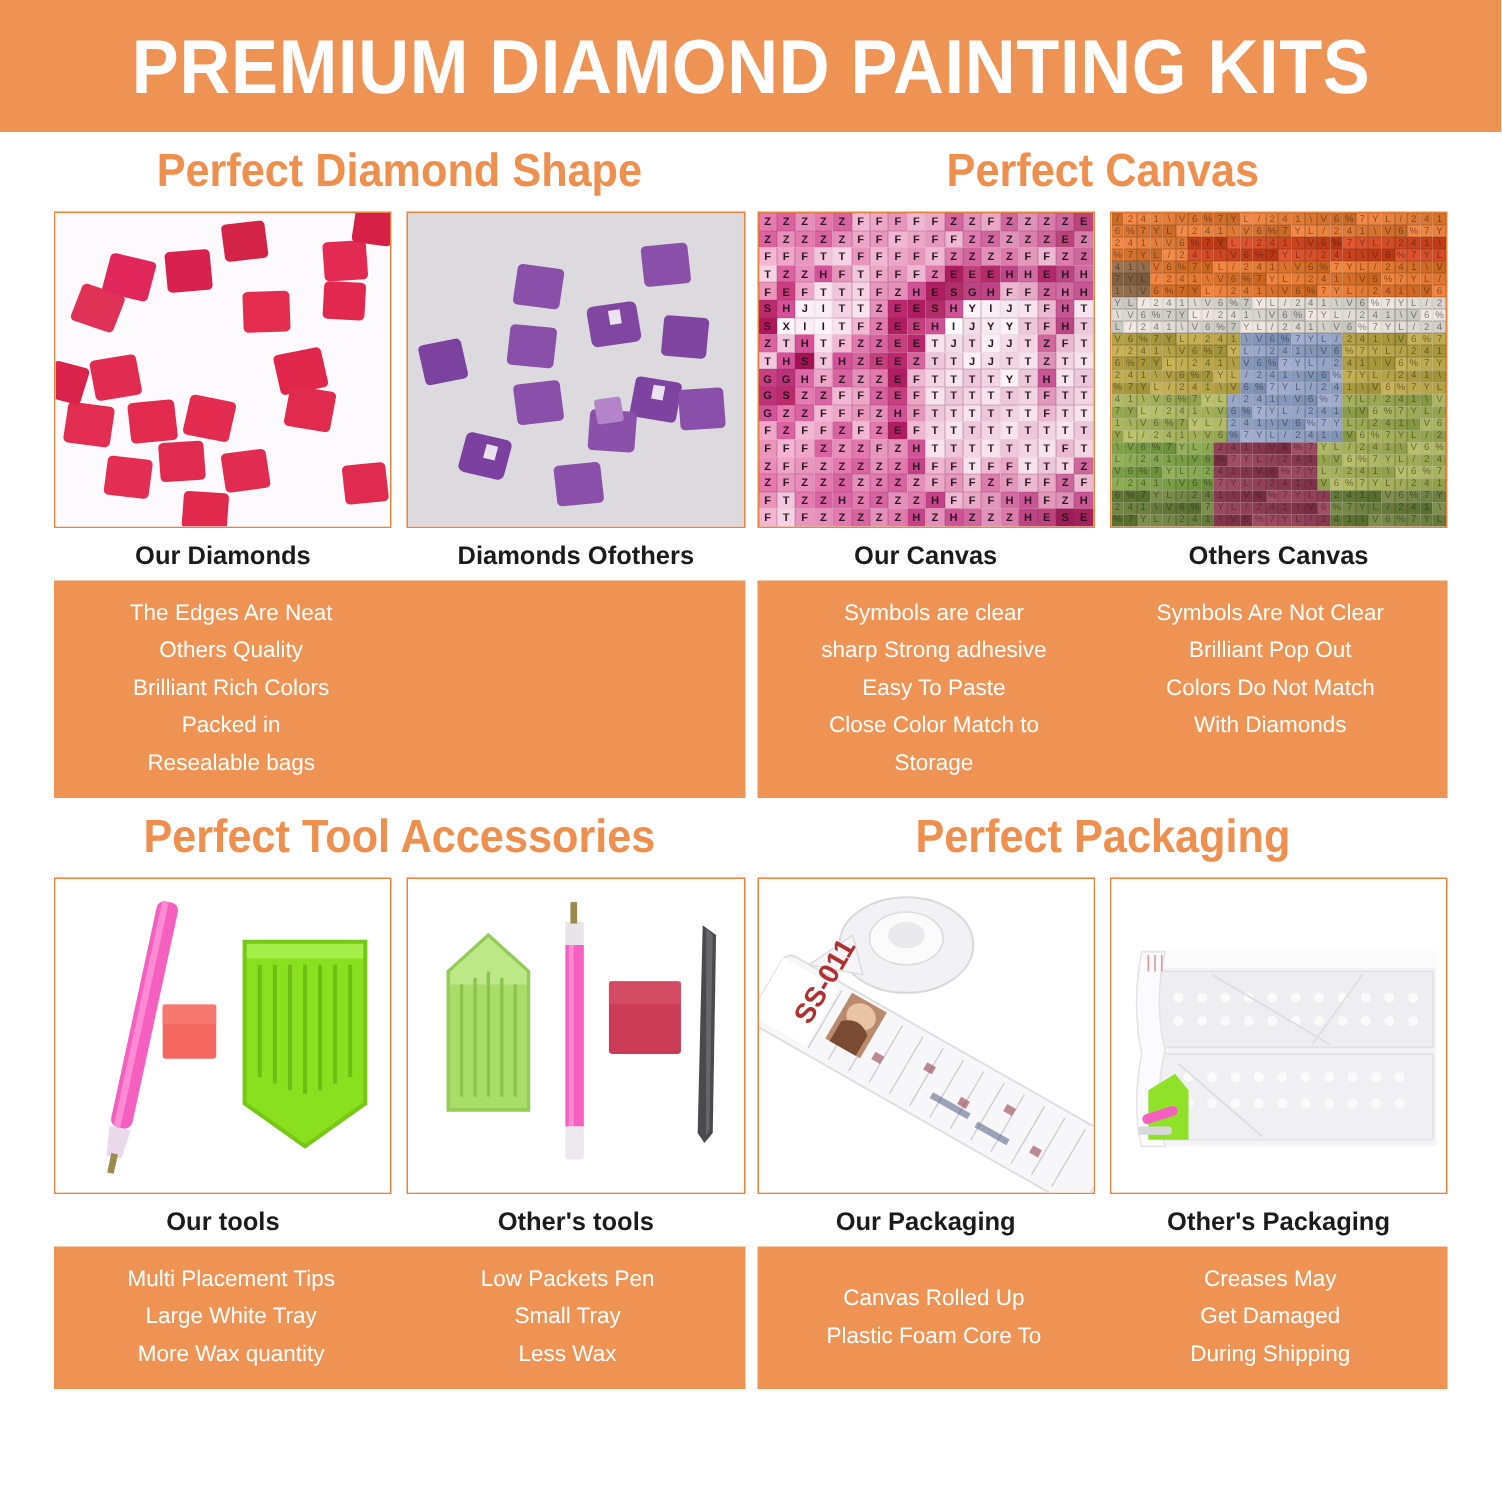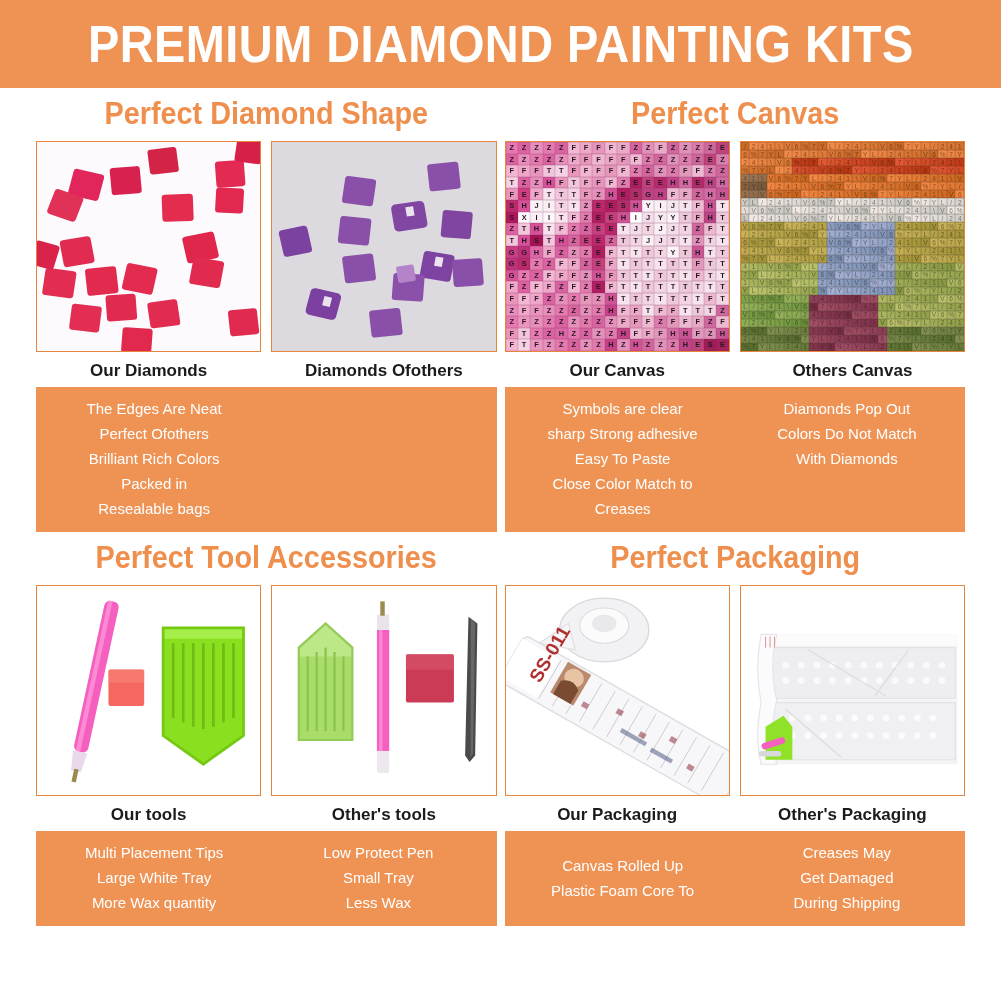--- a/index.html
+++ b/index.html
@@ -150,21 +150,21 @@
                 </svg>
               </div>
             </div>
             <div class="cap">Diamonds Ofothers</div>
           </div>
         </div>
 
         <div class="infobox">
           <div class="infocol">
             <span class="ln">The Edges Are Neat</span>
-            <span class="ln">Perfect Ofothers</span>
+            <span class="ln">Others Quality</span>
             <span class="ln">Brilliant Rich Colors</span>
             <span class="ln">Packed in</span>
             <span class="ln">Resealable bags</span>
           </div>
         </div>
       </div>
 
       <div class="half right">
         <div class="sect-title">Perfect Canvas</div>
         <div class="pair">
@@ -1184,24 +1184,25 @@
             <div class="cap">Others Canvas</div>
           </div>
         </div>
 
         <div class="infobox">
           <div class="infocol">
             <span class="ln">Symbols are clear</span>
             <span class="ln">sharp Strong adhesive</span>
             <span class="ln">Easy To Paste</span>
             <span class="ln">Close Color Match to</span>
-            <span class="ln">Creases</span>
+            <span class="ln">Storage</span>
           </div>
           <div class="infocol">
-            <span class="ln">Diamonds Pop Out</span>
+            <span class="ln">Symbols Are Not Clear</span>
+            <span class="ln">Brilliant Pop Out</span>
             <span class="ln">Colors Do Not Match</span>
             <span class="ln">With Diamonds</span>
           </div>
         </div>
       </div>
 
     </div>
   </div>
 
   <div class="band">
@@ -1280,21 +1281,21 @@
           </div>
         </div>
 
         <div class="infobox">
           <div class="infocol">
             <span class="ln">Multi Placement Tips</span>
             <span class="ln">Large White Tray</span>
             <span class="ln">More Wax quantity</span>
           </div>
           <div class="infocol">
-            <span class="ln">Low Protect Pen</span>
+            <span class="ln">Low Packets Pen</span>
             <span class="ln">Small Tray</span>
             <span class="ln">Less Wax</span>
           </div>
         </div>
       </div>
 
       <div class="half right">
         <div class="sect-title">Perfect Packaging</div>
         <div class="pair">
           <div class="cell">

